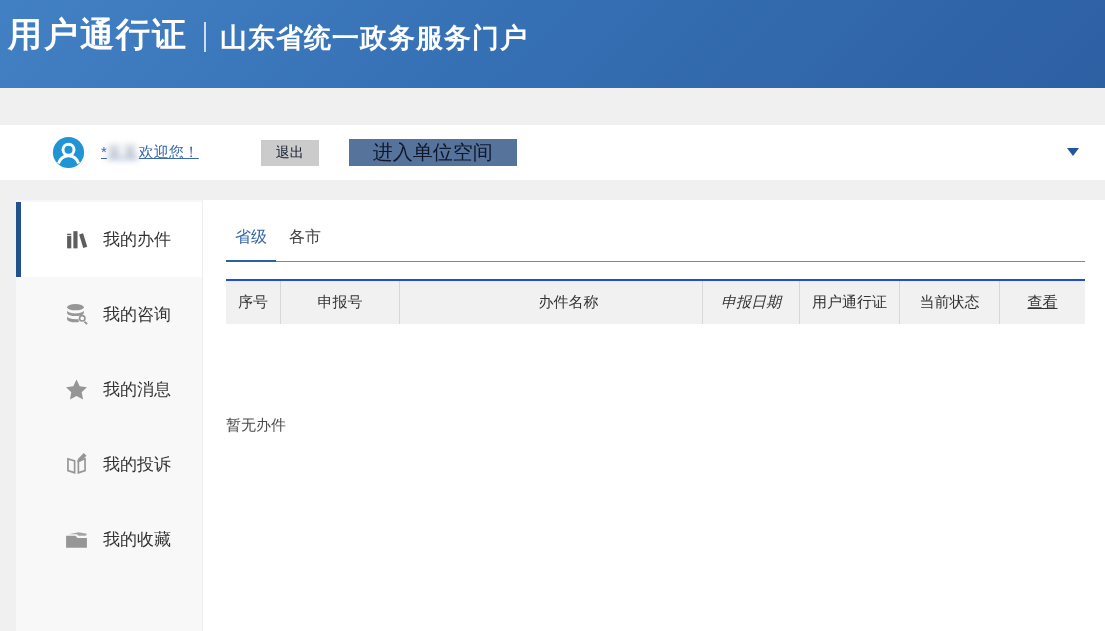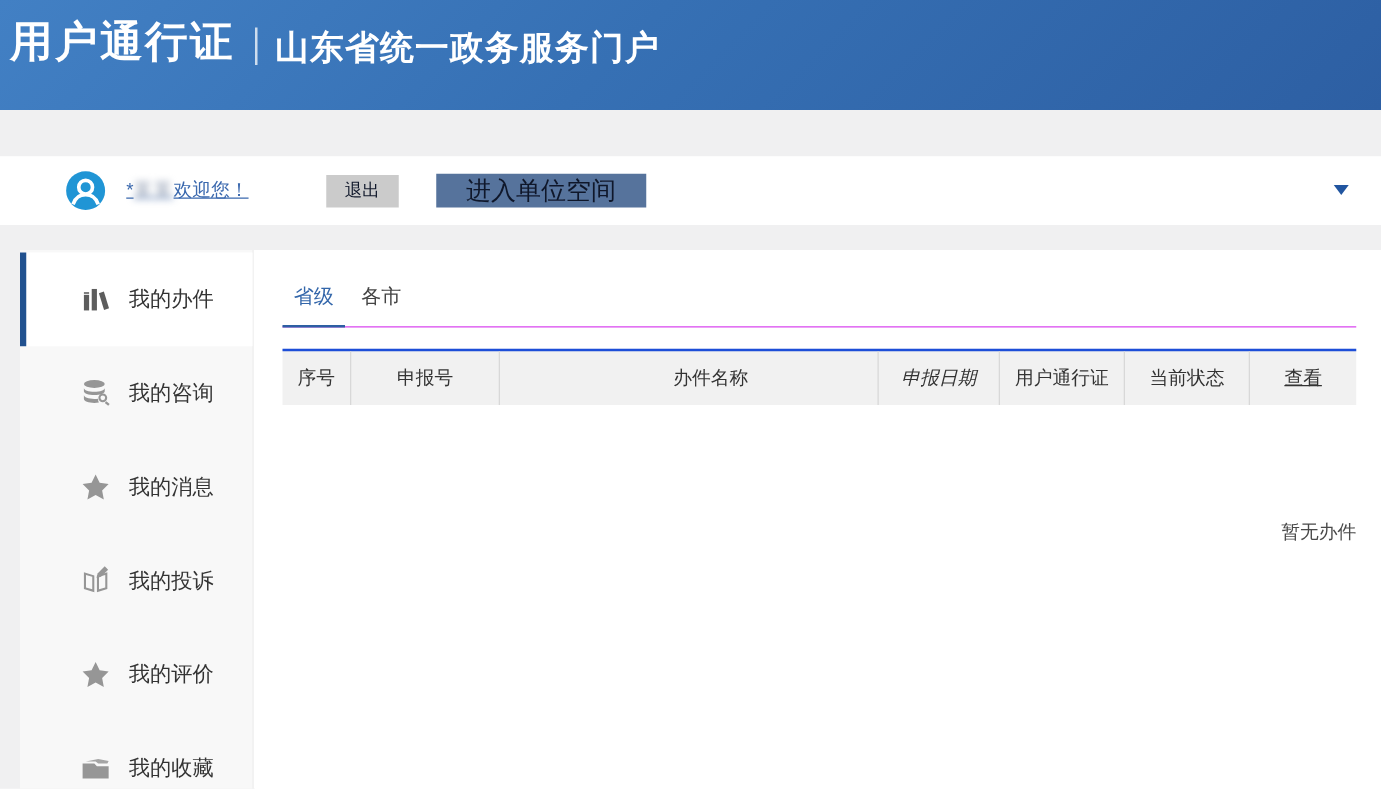--- a/index.html
+++ b/index.html
@@ -195,21 +195,21 @@
   .th-0 { width: 54px; }
   .th-1 { width: 119px; }
   .th-2 { width: 303px; padding-left: 35px; }
   .th-3 { width: 97px; font-style: italic; }
   .th-4 { width: 100px; }
   .th-5 { width: 100px; }
   .th-6 { width: 86px; text-decoration: underline; }
 
   
   .empty {
-    text-align: right;
+    text-align: left;
     padding-top: 92px;
     font-size: 15px;
     color: #4a4a4a;
   }
 </style>
 </head>
 <body>
 
 <div class="banner">
   <div class="logo">用户通行证</div>
@@ -273,28 +273,20 @@
       <span class="icon">
         <svg viewBox="0 0 24 24">
           <path d="M3 5.5 11 8v13L3 18.5zM4.6 7.6v9.6l4.8 1.5V9.1z"></path>
           <path d="M21 5.5 13 8v13l8-2.5zm-1.6 2.1v9.6l-4.8 1.5V9.1z"></path>
           <path d="M13.5 6.5 19 1l2.6 2.6-5.5 5.5-3.4.8z"></path>
         </svg>
       </span>
       <span class="label">我的投诉</span>
     </div>
 
-    <div class="side-item">
-      <span class="icon">
-        <svg viewBox="0 0 24 24">
-          <polygon points="12,2.5 15.1,8.9 22,9.8 17,14.7 18.3,21.6 12,18.2 5.7,21.6 7,14.7 2,9.8 8.9,8.9"></polygon>
-        </svg>
-      </span>
-      <span class="label">我的评价</span>
-    </div>
 
     <div class="side-item">
       <span class="icon">
         <svg viewBox="0 0 24 24">
           <path d="M2 8.5h9l2 2h9V20H2z"></path>
           <path d="M4.5 7 14 5l8 1.5-1 2h-7l-2-1.5z" opacity="0.85"></path>
         </svg>
       </span>
       <span class="label">我的收藏</span>
     </div>

